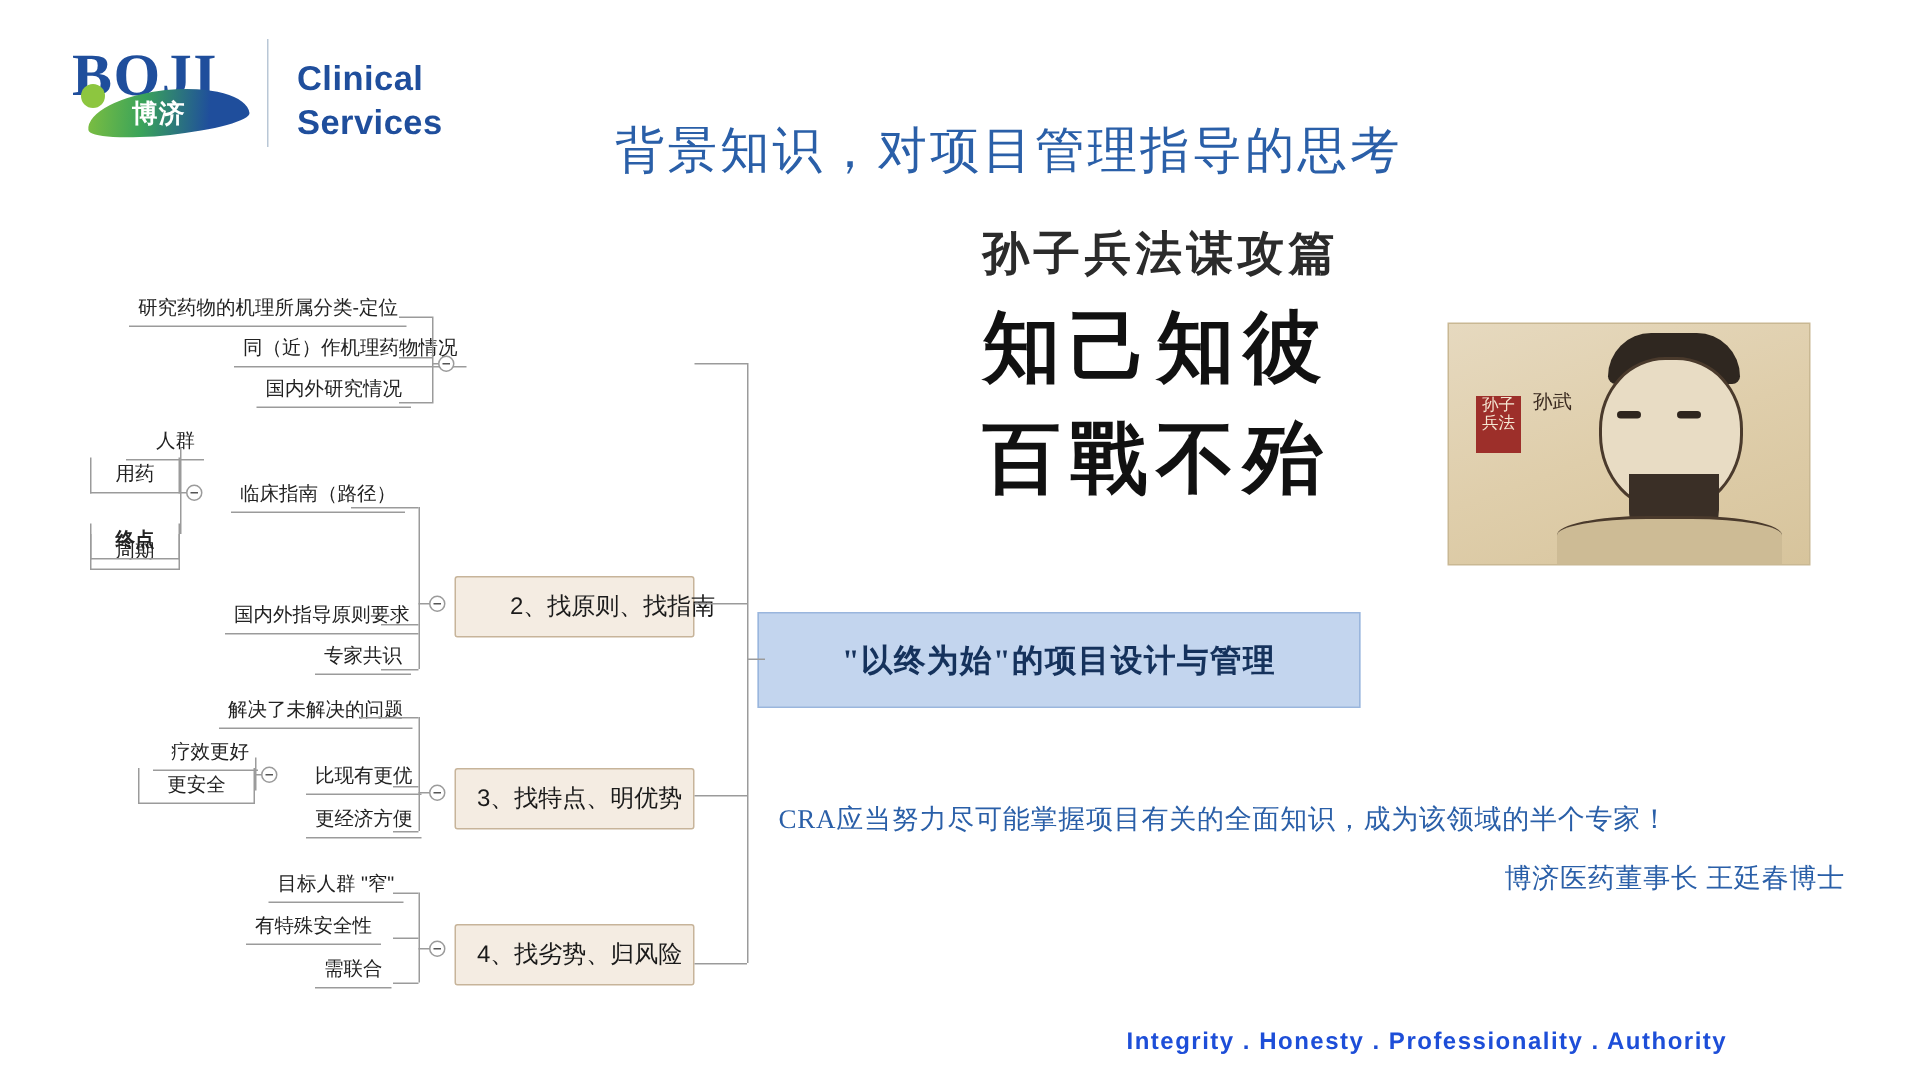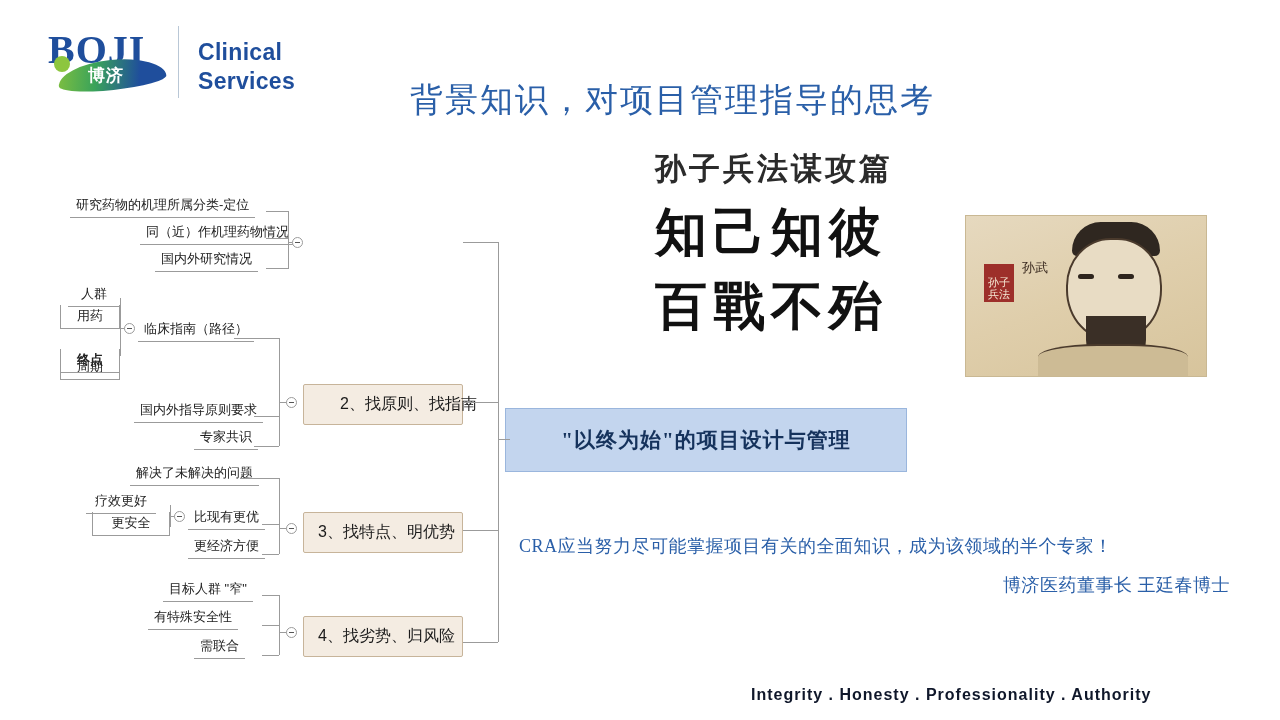--- a/index.html
+++ b/index.html
@@ -137,21 +137,21 @@
     position: absolute;
     left: 18px;
     top: 48px;
     width: 30px;
     height: 38px;
     background: #9d2f2a;
     color: #f4e6d2;
     font-size: 11px;
     line-height: 12px;
     text-align: center;
-    padding-top: 12px;
+    padding-top: 0;
     font-family: "Liberation Serif", serif;
     box-sizing: border-box;
   }
   .portrait .seal2 {
     position: absolute;
     left: 56px;
     top: 44px;
     width: 26px;
     height: 44px;
     color: #3b2b20;
@@ -248,21 +248,21 @@
     color: #2a5fa8;
     letter-spacing: 0.5px;
     white-space: nowrap;
   }
   .footer-tagline {
     position: absolute;
     left: 751px;
     top: 686px;
     font-size: 16px;
     font-weight: bold;
-    color: #0f172a;
+    color: #1d4ed8;
     letter-spacing: 1px;
     white-space: nowrap;
   }
 
   
   .mindmap {
     position: absolute;
     left: 0;
     top: 180px;
     width: 520px;
@@ -273,21 +273,22 @@
     box-sizing: border-box;
     font-size: 13px;
     color: #222;
     font-family: "Liberation Sans", sans-serif;
     white-space: nowrap;
   }
   
   .leaf {
     padding: 2px 6px 3px 6px;
     border-bottom: 1px solid #9b9b9b;
-    text-align: center;
+    text-align: right;
+    margin-left: 16px;
   }
   .leaf-box {
     padding: 2px 6px 3px 6px;
     border: 1px solid #9b9b9b;
     border-top: none;
     text-align: center;
   }
   .main-node {
     background: #f4ece2;
     border: 1px solid #c7b49a;

